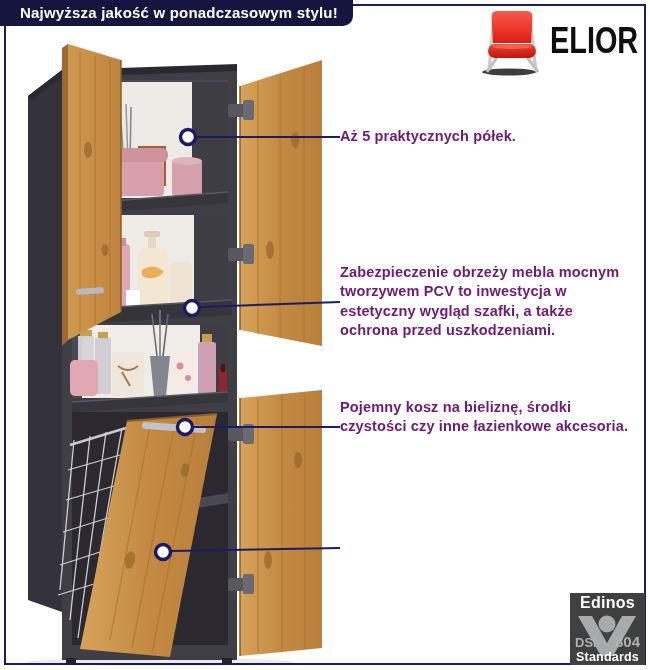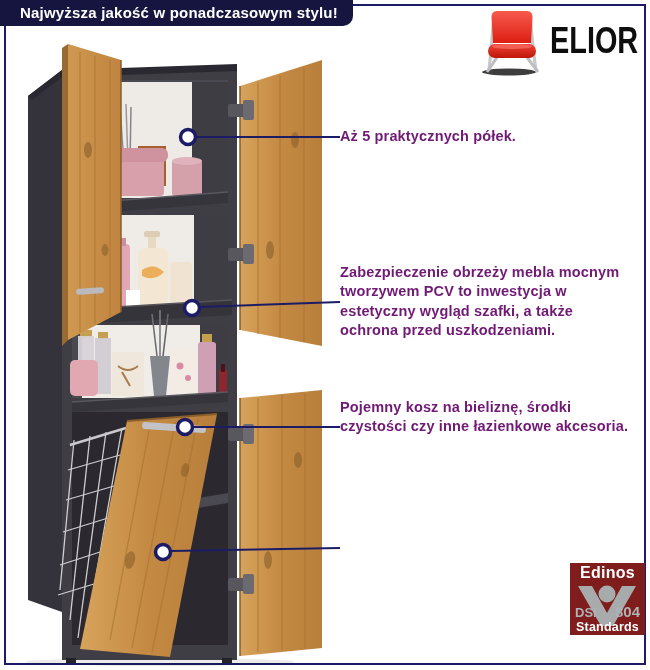--- a/index.html
+++ b/index.html
@@ -21,22 +21,22 @@
               font-size:14.5px;line-height:19.3px;letter-spacing:.15px;white-space:pre-line;}
   .ann-1{left:340px;top:127px;}
   .ann-2{left:340px;top:263px;}
   .ann-3{left:340px;top:398px;}
   .ann-4{left:340px;top:517px;}
   .warranty{position:absolute;left:486px;top:611px;width:76px;height:47px;z-index:6;
             background:#15153f;border-radius:9px;text-align:center;padding-top:3px;
             box-sizing:border-box;}
   .warranty-l1{color:#e5312b;font-weight:bold;font-size:17px;line-height:20px;letter-spacing:.5px;}
   .warranty-l2{color:#ffffff;font-weight:bold;font-size:13px;line-height:16px;}
-  .edinos{position:absolute;left:570px;top:563px;width:75px;height:72px;z-index:6;
-          background:#7f1d1d;}
+  .edinos{position:absolute;left:570px;top:593px;width:75px;height:72px;z-index:6;
+          background:#404040;}
   .edinos svg{position:absolute;left:0;top:0;}
   .edinos-title{position:absolute;left:0;right:0;top:1px;text-align:center;color:#fff;
                 font-weight:bold;font-size:16px;line-height:18px;letter-spacing:.3px;}
   .edinos-left{position:absolute;left:5px;bottom:15px;color:#aeb2b5;font-weight:bold;font-size:13px;}
   .edinos-right{position:absolute;right:5px;bottom:15px;color:#aeb2b5;font-weight:bold;font-size:15px;}
   .edinos-bottom{position:absolute;left:0;right:0;bottom:1px;text-align:center;color:#fff;
                  font-weight:bold;font-size:12.5px;letter-spacing:.2px;}
 </style>
 </head>
 <body>

